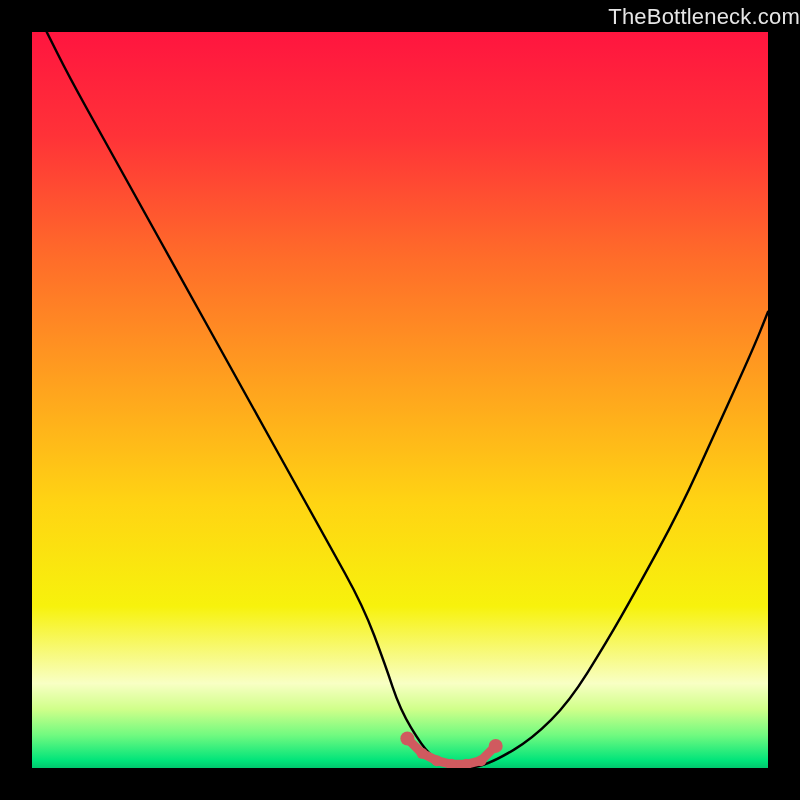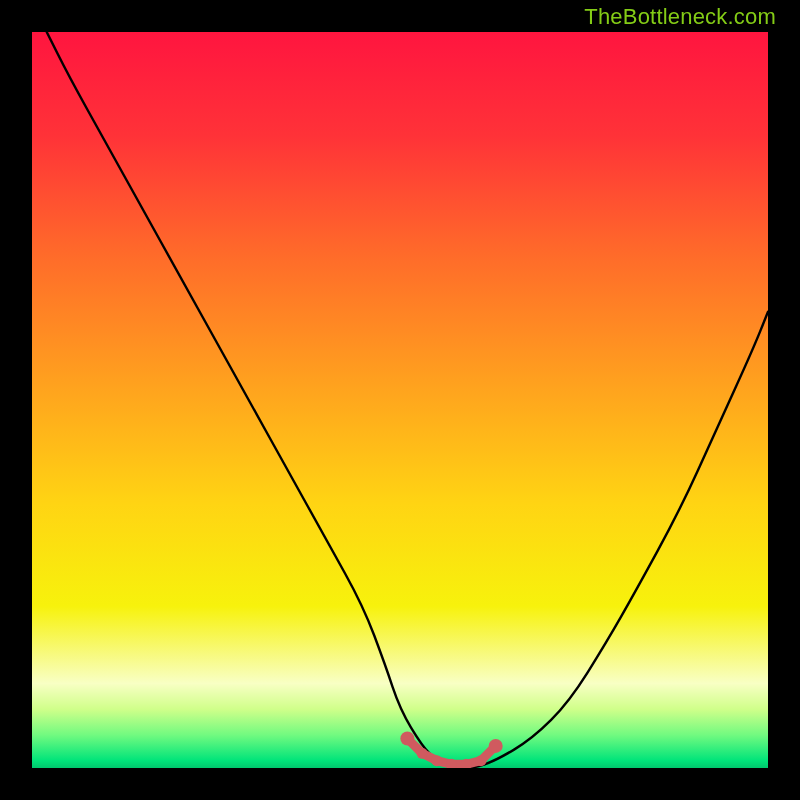--- a/index.html
+++ b/index.html
@@ -18,25 +18,25 @@
     height: 736px;
   }
   .plot-surface {
     width: 100%;
     height: 100%;
     display: block;
   }
   .watermark {
     position: absolute;
     top: 4px;
-    right: 24px;
+    right: 0;
     font-family: Arial, Helvetica, sans-serif;
     font-size: 22px;
     font-weight: 500;
-    color: #84cc16;
+    color: #e5e5e5;
     letter-spacing: 0.2px;
   }
 </style>
 </head>
 <body>
 
 <div class="watermark">TheBottleneck.com</div>
 
 <div class="chart-container">
   <svg class="plot-surface" viewBox="0 0 736 736" preserveAspectRatio="none">

